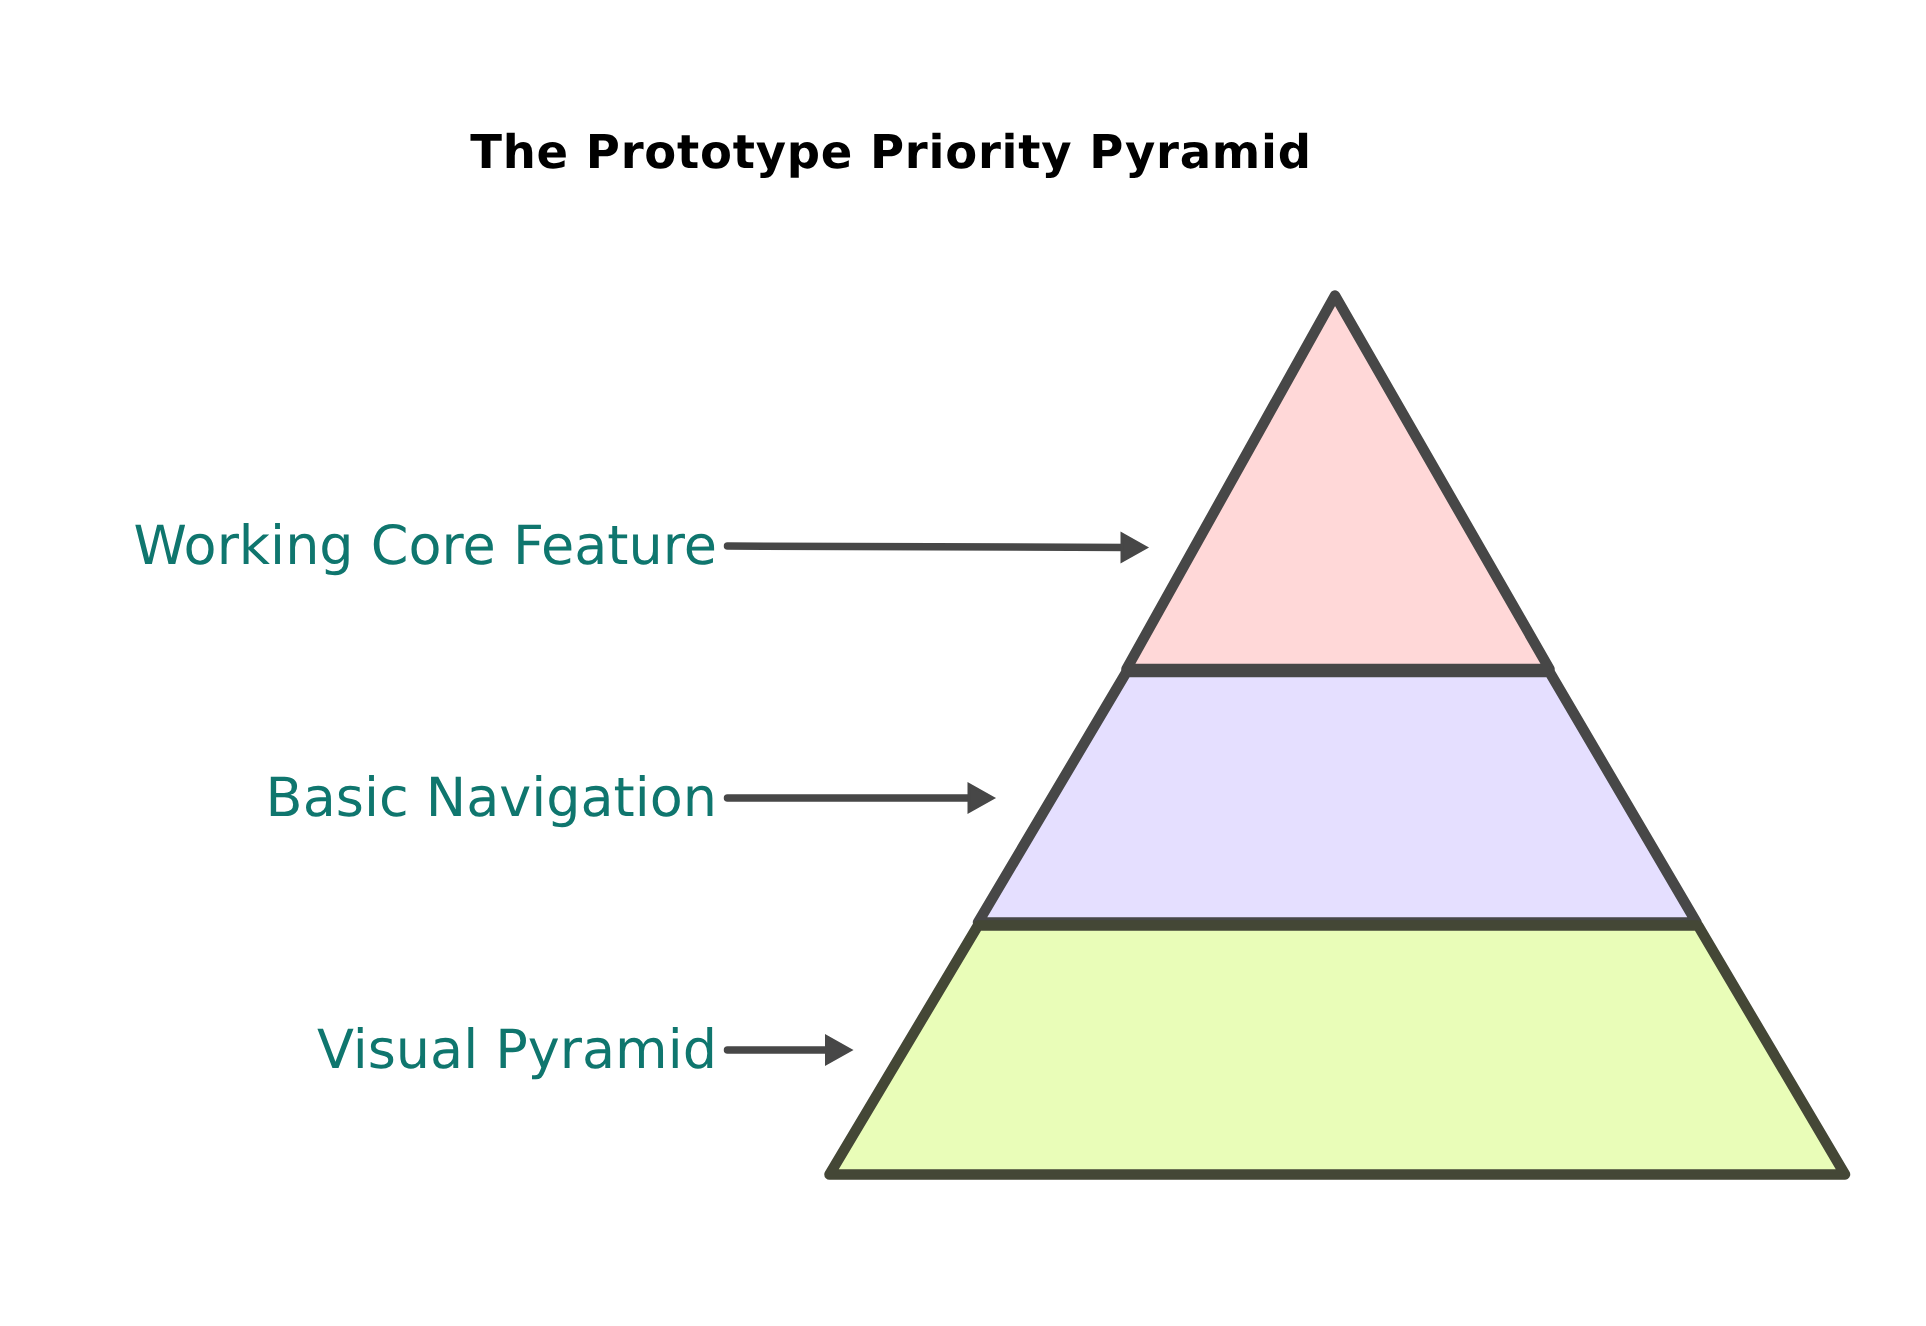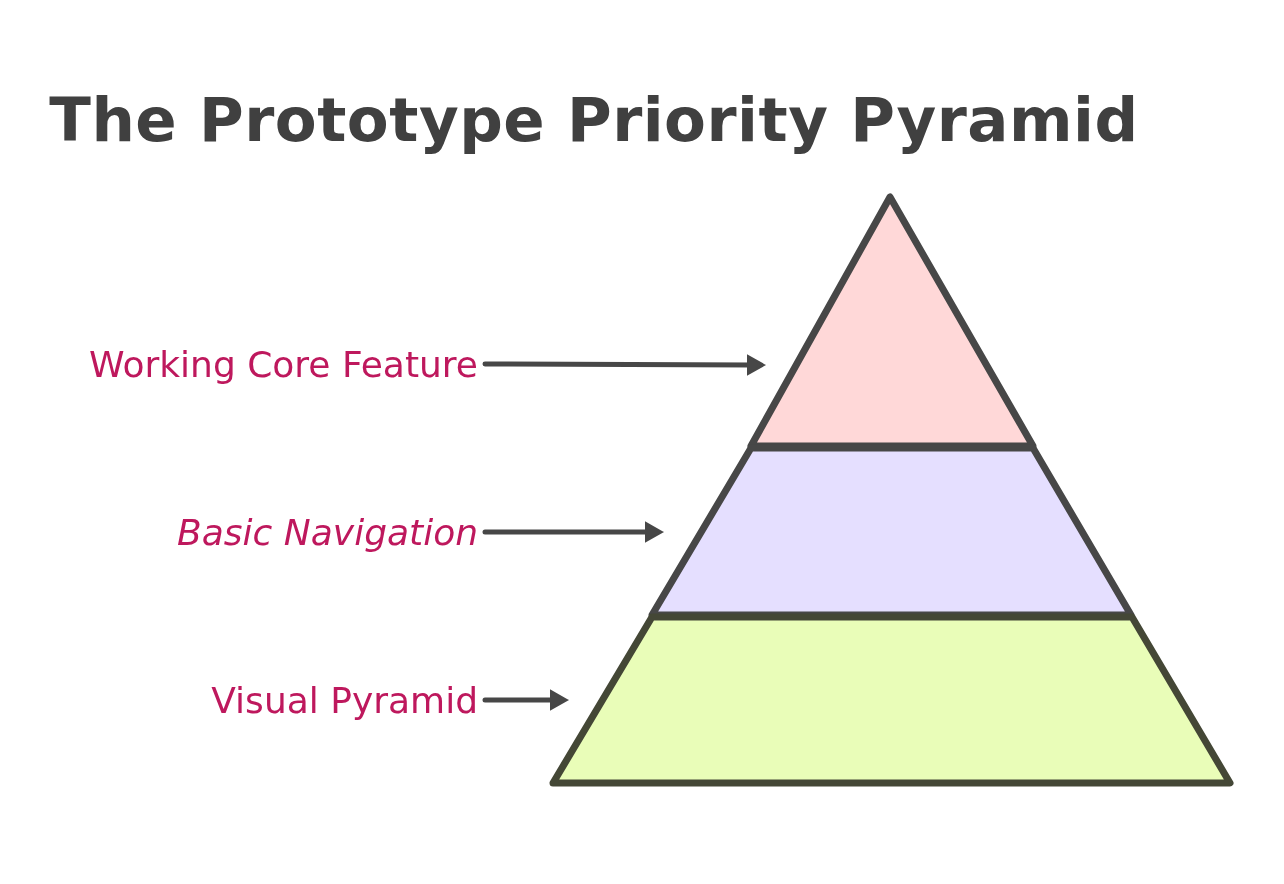--- a/index.html
+++ b/index.html
@@ -1,34 +1,34 @@
 <!DOCTYPE html>
 <html><head>
   <meta charset="utf-8">
   <style>
     html, body { margin: 0; padding: 0; background: #ffffff; }
     body { width: 1284px; height: 884px; position: relative; overflow: hidden; }
     .title {
       position: absolute; left: 0; top: 84px; width: 1188px; text-align: center;
-      font-family: "DejaVu Sans", sans-serif; font-weight: bold; font-size: 61px;
-      color: #404040; letter-spacing: 0.5px;
+      font-family: "DejaVu Sans", sans-serif; font-weight: bold; font-size: 31px;
+      color: #000000; letter-spacing: 0.5px;
     }
     .label {
       position: absolute; right: 806px; font-family: "DejaVu Sans", sans-serif;
-      font-size: 36px; color: #be185d; white-space: nowrap;
+      font-size: 36px; color: #0f766e; white-space: nowrap;
     }
     svg.diagram { position: absolute; left: 0; top: 0; }
   </style>
 </head>
 <body>
 
 <div class="title">The Prototype Priority Pyramid</div>
 
 <div class="label" style="top:344px;">Working Core Feature</div>
-<div class="label" style="top:512px;font-style:italic;">Basic Navigation</div>
+<div class="label" style="top:512px;">Basic Navigation</div>
 <div class="label" style="top:680px;">Visual Pyramid</div>
 
 <svg class="diagram" width="1284" height="884" viewBox="0 0 1284 884">
 
   <polygon points="890,200 752,446 1032,446" fill="#ffd8d8"></polygon>
   <polygon points="750,450 1034,450 1130,612 654,612" fill="#e5dfff"></polygon>
   <polygon points="652,618 1132,618 1228,782 556,782" fill="#e9fdb8"></polygon>
 
   <g fill="none" stroke="#474747" stroke-width="7" stroke-linejoin="round" stroke-linecap="round">
     <polygon points="890,197 751,446 1033,446"></polygon>

